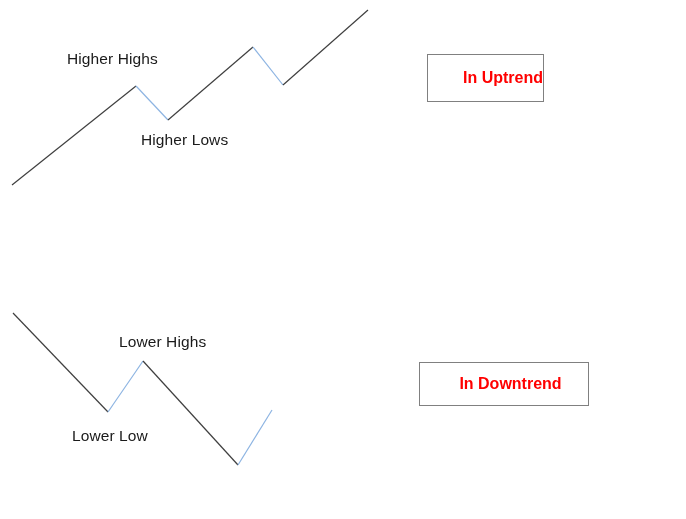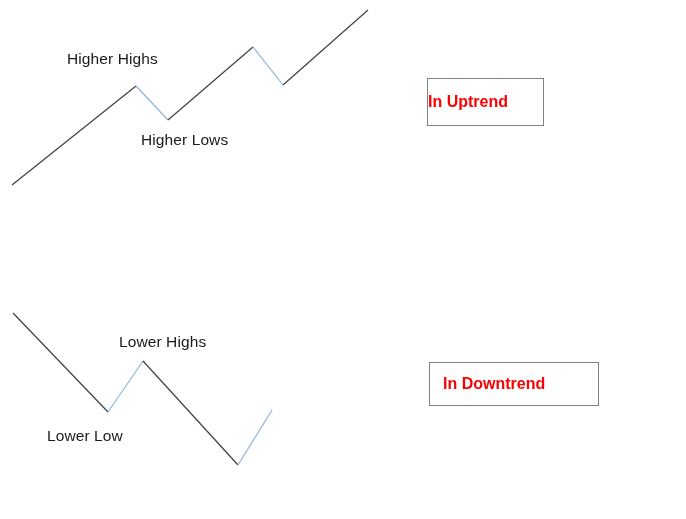--- a/index.html
+++ b/index.html
@@ -51,35 +51,34 @@
     font-size: 16px;
     color: #ff0000;
     white-space: nowrap;
     line-height: 1;
   }
   #uptrend-box {
     left: 427px;
     top: 54px;
     width: 117px;
     height: 48px;
-    justify-content: flex-start;
-    margin-top: 24px;
+    justify-content: flex-end;
   }
   #downtrend-box {
-    left: 429px;
+    left: 419px;
     top: 362px;
     width: 170px;
     height: 44px;
-    justify-content: flex-start;
+    justify-content: center;
     padding-left: 13px;
   }
   #label-higher-highs { left: 67px;  top: 51px;  }
   #label-higher-lows  { left: 141px; top: 132px; }
   #label-lower-high   { left: 119px; top: 334px; }
-  #label-lower-low    { left: 47px;  top: 428px; }
+  #label-lower-low    { left: 72px;  top: 428px; }
 </style>
 </head>
 <body>
 
 <div id="canvas">
 
   <svg id="trend-svg" viewBox="0 0 686 519">
 
     <g>
       <line x1="12" y1="185" x2="136" y2="86" stroke="#3f3f3f" stroke-width="1.2" shape-rendering="geometricPrecision"></line>

